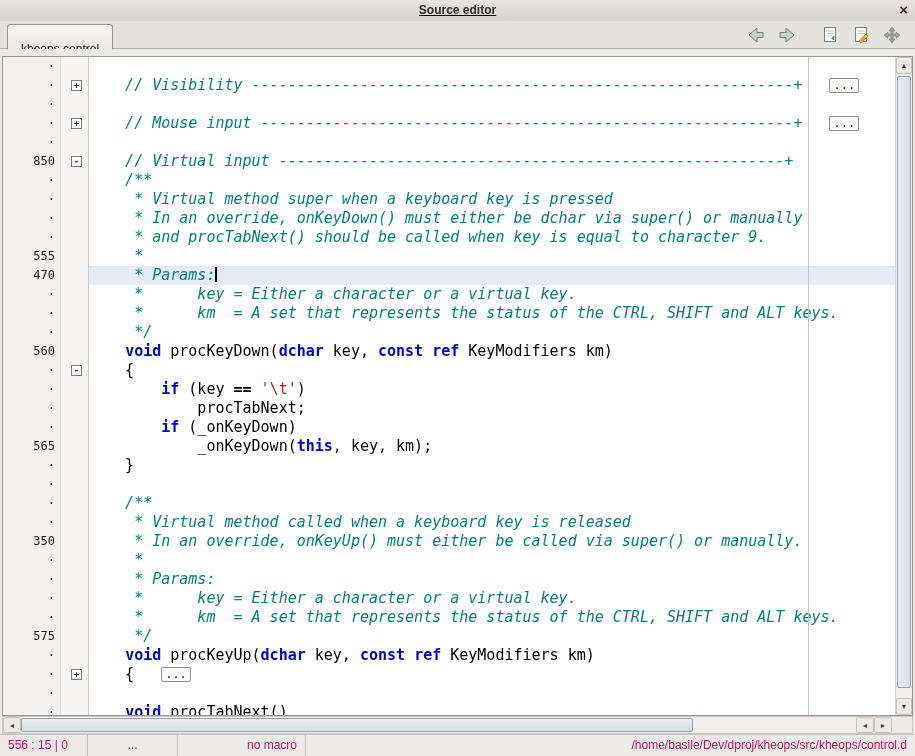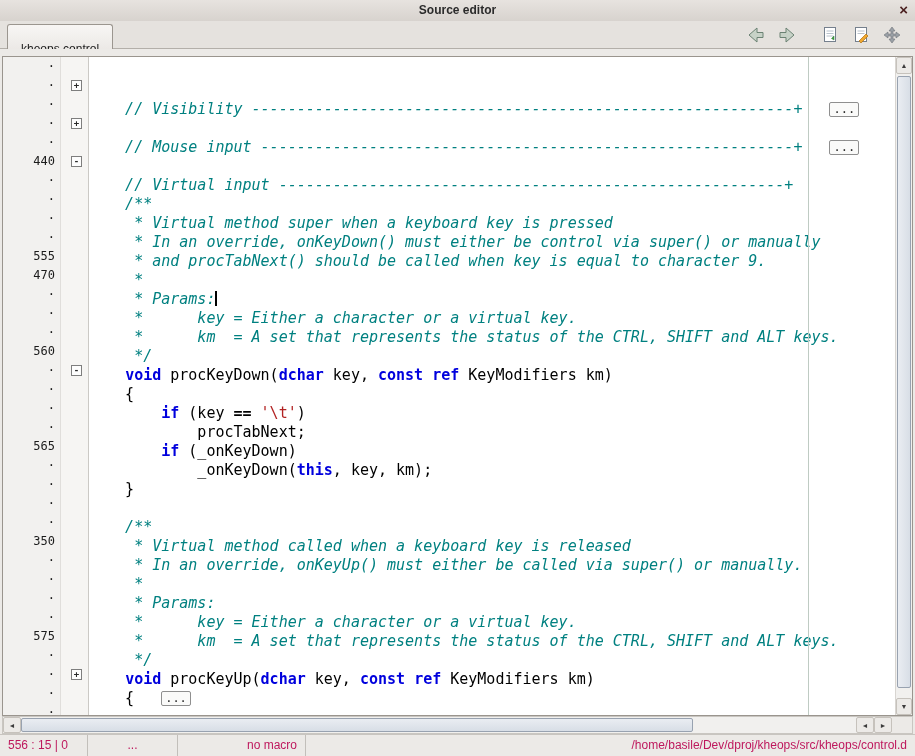--- a/index.html
+++ b/index.html
@@ -3,21 +3,21 @@
 <meta charset="utf-8">
 <style>
   * { box-sizing: border-box; margin: 0; padding: 0; }
   html,body { background:#888; }
   .window{position:relative;width:915px;height:756px;background:#ECEAE7;
     font-family:"Liberation Sans",sans-serif;overflow:hidden;
     box-shadow:inset 0 0 0 1px #97928B;}
 
   
   .titlebar{position:absolute;top:0;left:0;right:0;height:33px;
-    background:linear-gradient(#E7E3DF,#CFCAC5);border-bottom:1px solid #ABA69F;text-align:center;}
+    background:linear-gradient(#E7E3DF,#CFCAC5);border-bottom:1px solid #ABA69F;text-align:center;text-decoration:underline;}
   .title{font-size:12px;line-height:20px;color:#2B2B2B;font-weight:bold;}
   .close{position:absolute;right:7px;top:0;line-height:19px;font-size:15px;font-weight:bold;color:#4A1F1F;}
 
   
   .tabbar{position:absolute;top:21px;left:0;right:0;height:28px;background:#E5E2DE;
     border-bottom:1px solid #B3AFA9;display:flex;align-items:flex-end;}
   .tab{margin-left:7px;height:25px;padding:12px 13px;background:linear-gradient(#F8F6F4,#ECE9E6);
     border:1px solid #9B968F;border-bottom:none;border-radius:3px 3px 0 0;
     font-size:12px;line-height:24px;color:#1A1A1A;position:relative;top:1px;}
   .toolbar{margin-left:auto;display:flex;align-items:center;gap:9px;padding-right:12px;height:100%;}
@@ -27,21 +27,21 @@
   
   .content{position:absolute;top:49px;left:0;right:0;bottom:0;background:#ECEAE7;}
   .editor{position:absolute;left:2px;top:7px;width:911px;height:660px;background:#fff;border:1px solid #9A958E;}
   .lines{position:absolute;left:0;top:0;right:17px;bottom:0;overflow:hidden;background:#fff;}
   .row{display:flex;height:19px;}
   .ln{width:58px;flex:0 0 58px;background:#F2F1EF;border-right:1px solid #E0DEDB;text-align:right;
     padding-right:5px;font:12px/19px "DejaVu Sans Mono",monospace;color:#1B1B1B;}
   .fold{width:28px;flex:0 0 28px;background:#F6F5F3;border-right:1px solid #CBC9C5;position:relative;}
   .marker{position:absolute;left:10px;top:4px;width:11px;height:11px;border:1px solid #7E7E7E;background:#FDFDFD;
     font:bold 9px/9px "DejaVu Sans Mono",monospace;text-align:center;color:#2A2A2A;}
-  .txt{flex:1 1 auto;font:15px/19px "DejaVu Sans Mono",monospace;white-space:pre;color:var(--c-plain,#000);margin-top:24px;}
+  .txt{flex:1 1 auto;font:15px/19px "DejaVu Sans Mono",monospace;white-space:pre;color:var(--c-plain,#000);}
   .row.current .txt{background:var(--c-current_line,#E4EBF5);}
   .sy-c{color:var(--c-comment,#008080);font-style:italic;}
   .sy-k{color:var(--c-keyword,#0000DD);font-weight:bold;}
   .sy-st{color:var(--c-string,#B22222);}
   .sy-o{font-weight:bold;}
   .caret{display:inline-block;width:2px;height:15px;background:#000;vertical-align:-2px;}
   .fold-ell{display:inline-block;margin-left:27px;min-width:24px;text-align:center;border:1px solid #8F8F8F;
     border-radius:2px;background:#FAFAF9;color:#2F2F2F;font:12px/13px "DejaVu Sans Mono",monospace;
     height:15px;vertical-align:1px;padding:0 3px;}
   .ruler{position:absolute;left:805px;top:0;bottom:0;width:1px;background:var(--c-ruler,#BFCBC3);z-index:3;pointer-events:none;}
@@ -147,40 +147,40 @@
               <span class="marker">+</span>
             </div>
             <div class="txt"><span class="sy-c">    // Mouse input -----------------------------------------------------------+</span><span class="fold-ell">...</span></div>
           </div>
           <div class="row">
             <div class="ln">·</div>
             <div class="fold"></div>
             <div class="txt"></div>
           </div>
           <div class="row">
-            <div class="ln">440</div>
+            <div class="ln">850</div>
             <div class="fold">
               <span class="marker">-</span>
             </div>
             <div class="txt"><span class="sy-c">    // Virtual input --------------------------------------------------------+</span></div>
           </div>
           <div class="row">
             <div class="ln">·</div>
             <div class="fold"></div>
             <div class="txt"><span class="sy-c">    /**</span></div>
           </div>
           <div class="row">
             <div class="ln">·</div>
             <div class="fold"></div>
             <div class="txt"><span class="sy-c">     * Virtual method super when a keyboard key is pressed</span></div>
           </div>
           <div class="row">
             <div class="ln">·</div>
             <div class="fold"></div>
-            <div class="txt"><span class="sy-c">     * In an override, onKeyDown() must either be control via super() or manually</span></div>
+            <div class="txt"><span class="sy-c">     * In an override, onKeyDown() must either be dchar via super() or manually</span></div>
           </div>
           <div class="row">
             <div class="ln">·</div>
             <div class="fold"></div>
             <div class="txt"><span class="sy-c">     * and procTabNext() should be called when key is equal to character 9.</span></div>
           </div>
           <div class="row">
             <div class="ln">555</div>
             <div class="fold"></div>
             <div class="txt"><span class="sy-c">     *</span></div>

